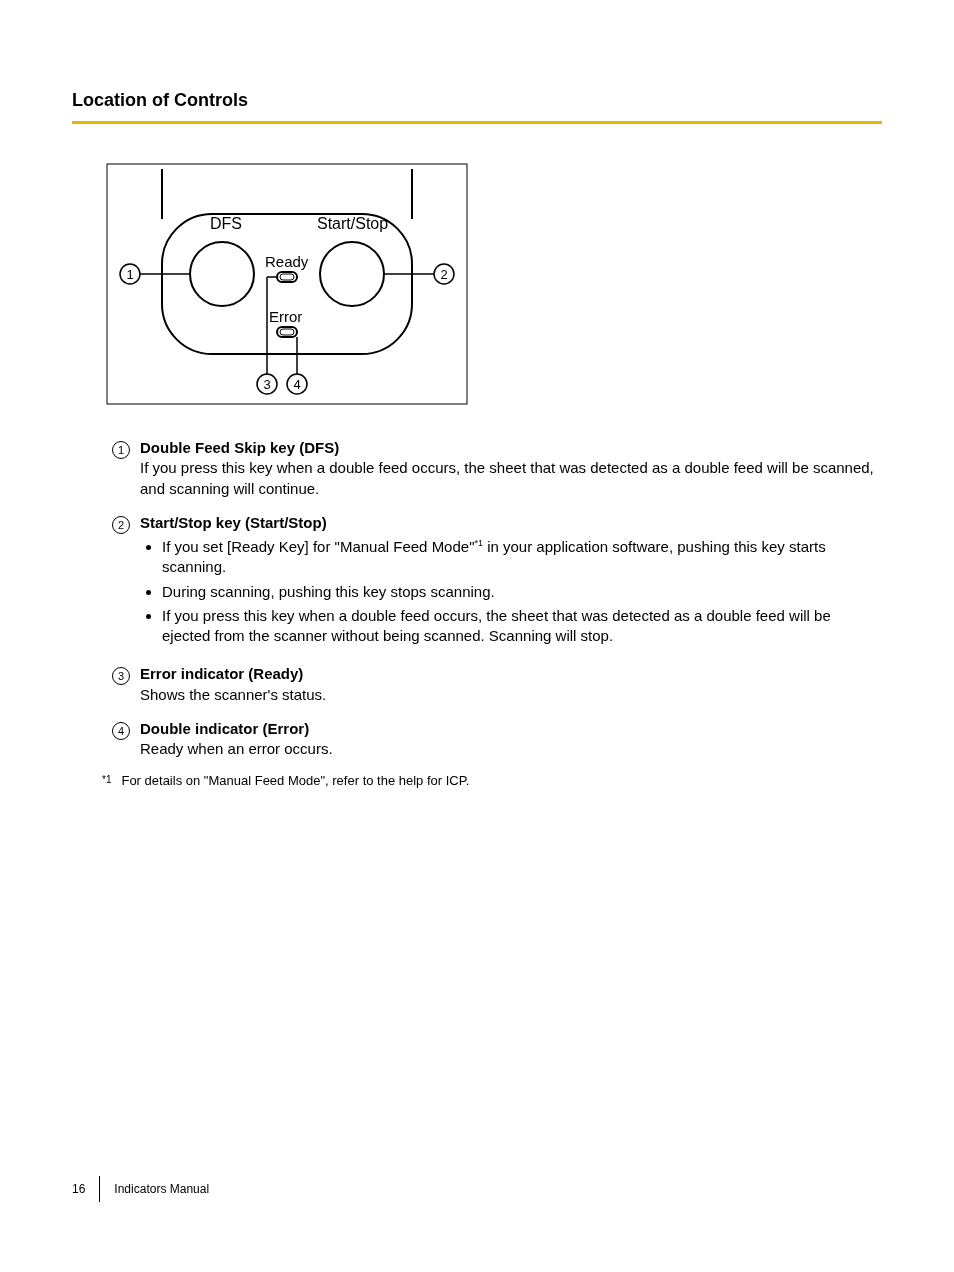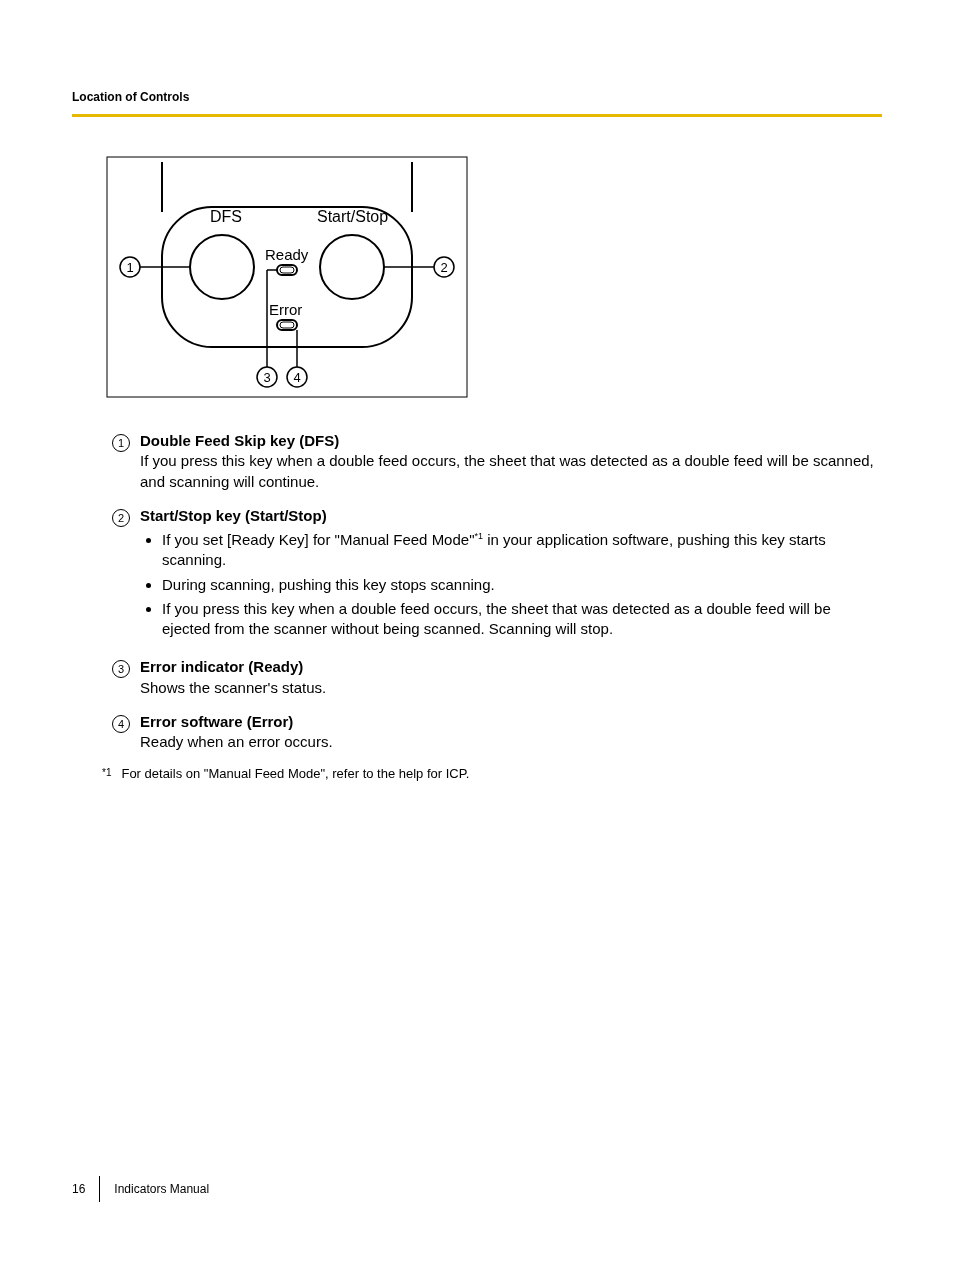--- a/index.html
+++ b/index.html
@@ -12,21 +12,21 @@
     height: 1272px;
     position: relative;
   }
   .page {
     box-sizing: border-box;
     padding: 90px 72px 50px 72px;
     position: relative;
     height: 100%;
   }
   .breadcrumb {
-    font-size: 12px;
+    font-size: 18px;
     font-weight: bold;
     margin-bottom: 10px;
   }
   .hr-accent {
     border: none;
     border-top: 3px solid #e6b800;
     margin: 0 0 35px 0;
   }
   h1 {
     font-size: 30px;
@@ -174,21 +174,21 @@
       <div class="num"><span class="circnum">3</span></div>
       <div class="body">
         <span class="title">Error indicator (Ready)</span><br>
         <span>Shows the scanner's status.</span>
       </div>
     </div>
 
     <div class="item">
       <div class="num"><span class="circnum">4</span></div>
       <div class="body">
-        <span class="title">Error software (Error)</span><br>
+        <span class="title">Double indicator (Error)</span><br>
         <span>Ready when an error occurs.</span>
       </div>
     </div>
 
   </div>
 
   <div class="footnote">
     <span class="mark">*1</span>
     <span>For details on "Manual Feed Mode", refer to the help for ICP.</span>
   </div>

